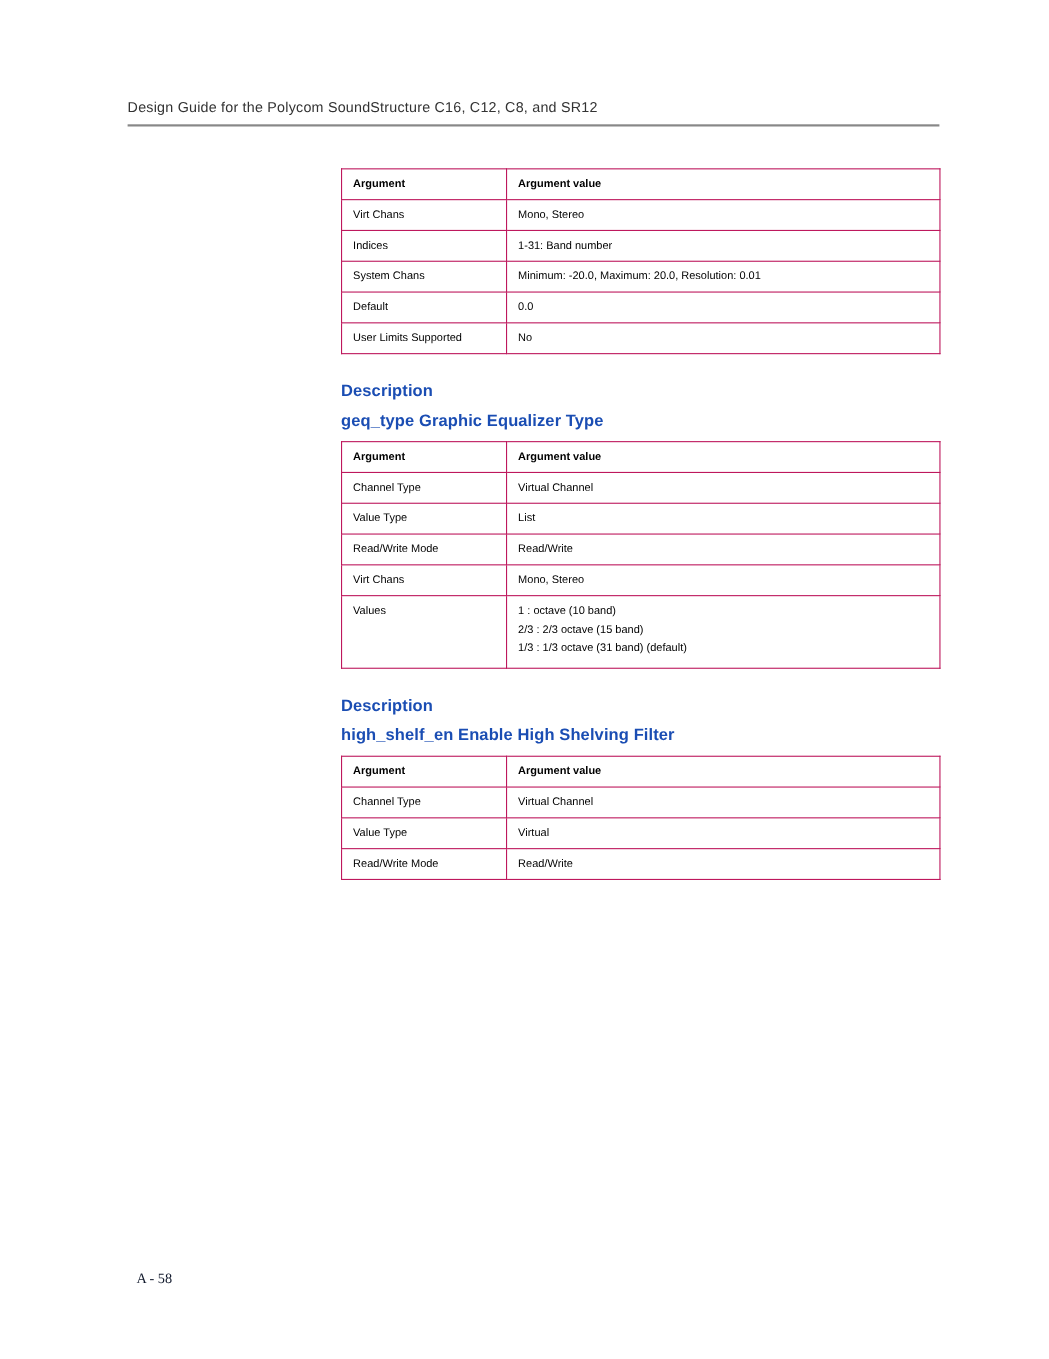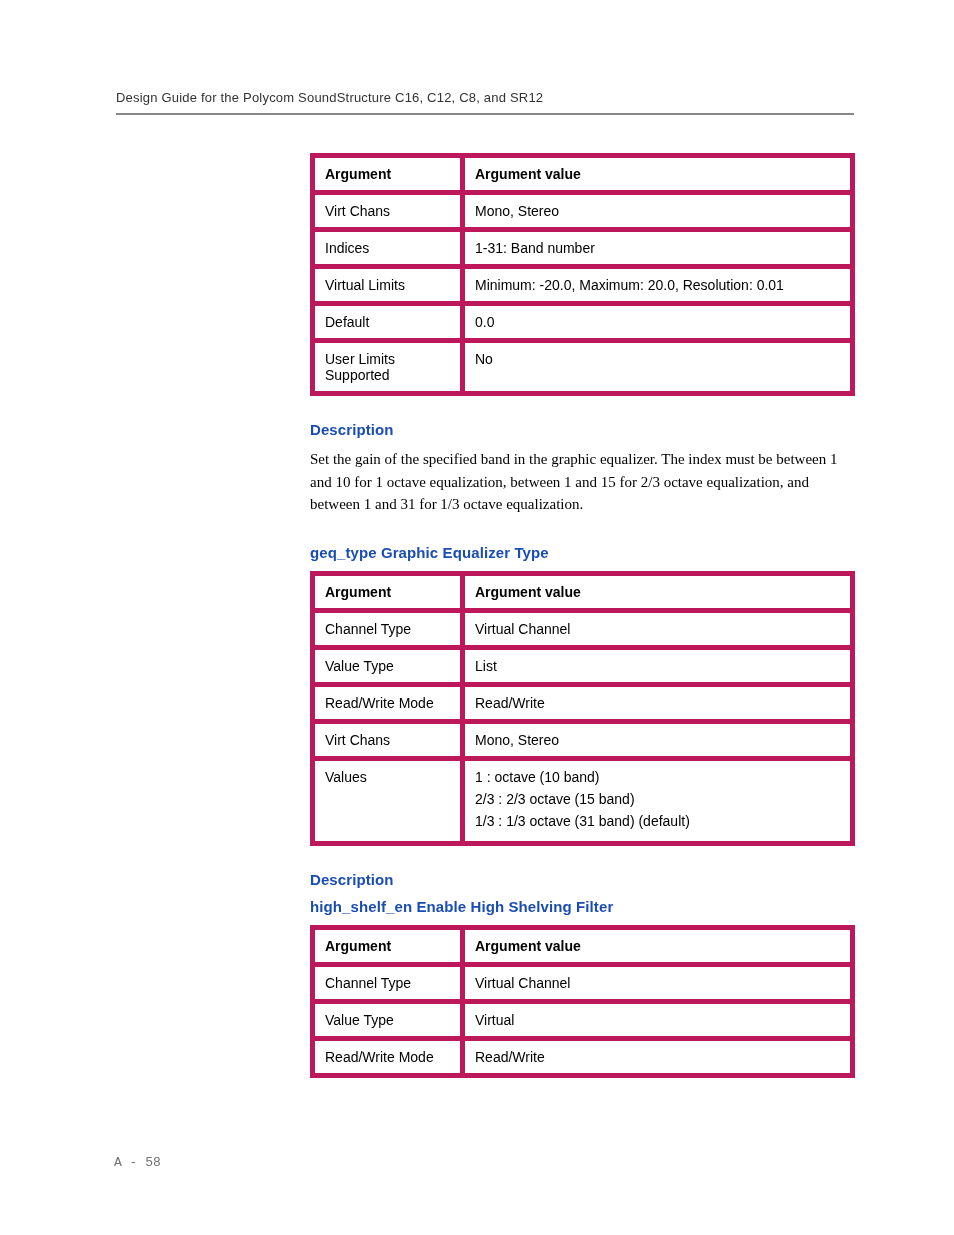--- a/index.html
+++ b/index.html
@@ -30,25 +30,25 @@
     .content {
       margin-left: 194px;
       width: 545px;
     }
     table {
       width: 100%;
       border-collapse: collapse;
       margin-bottom: 25px;
     }
     table th, table td {
-      border: 5px solid #be185d;
+      border: 1px solid #be185d;
       padding: 8px 10px;
       text-align: left;
       vertical-align: top;
-      font-size: 14px;
+      font-size: 10px;
       font-family: Arial, Helvetica, sans-serif;
     }
     table th {
       font-weight: bold;
       background: #fff;
     }
     table .col1 {
       width: 150px;
     }
     table td.multiline .line {
@@ -71,24 +71,24 @@
     .body-text {
       font-family: Georgia, 'Times New Roman', serif;
       font-size: 15px;
       line-height: 1.5;
       color: #000;
       margin-bottom: 28px;
     }
     .page-number {
       position: absolute;
       bottom: 65px;
-      left: 114px;
-      font-family: Liberation Mono, monospace;
+      left: 124px;
+      font-family: Liberation Serif, serif;
       font-size: 13px;
-      color: #737373;
+      color: #0f172a;
       font-stretch: condensed;
     }
   </style>
 </head>
 <body>
 
 <div class="page">
   <div class="header-title">Design Guide for the Polycom SoundStructure C16, C12, C8, and SR12</div>
   <hr class="header-rule">
 
@@ -102,36 +102,35 @@
       </tr>
       <tr>
         <td class="col1">Virt Chans</td>
         <td>Mono, Stereo</td>
       </tr>
       <tr>
         <td class="col1">Indices</td>
         <td>1-31: Band number</td>
       </tr>
       <tr>
-        <td class="col1">Virtual Limits</td>
+        <td class="col1">System Chans</td>
         <td>Minimum: -20.0, Maximum: 20.0, Resolution: 0.01</td>
       </tr>
       <tr>
         <td class="col1">Default</td>
         <td>0.0</td>
       </tr>
       <tr>
         <td class="col1">User Limits Supported</td>
         <td>No</td>
       </tr>
     </tbody>
       </table>
 
     <div class="section-heading">Description</div>
-    <p class="body-text">Set the gain of the specified band in the graphic equalizer. The index must be between 1 and 10 for 1 octave equalization, between 1 and 15 for 2/3 octave equalization, and between 1 and 31 for 1/3 octave equalization.</p>
 
     <div class="section-heading">geq_type Graphic Equalizer Type</div>
 
     <table>
       <tbody>
           <tr>
         <th class="col1">Argument</th>
         <th>Argument value</th>
       </tr>
       <tr>

